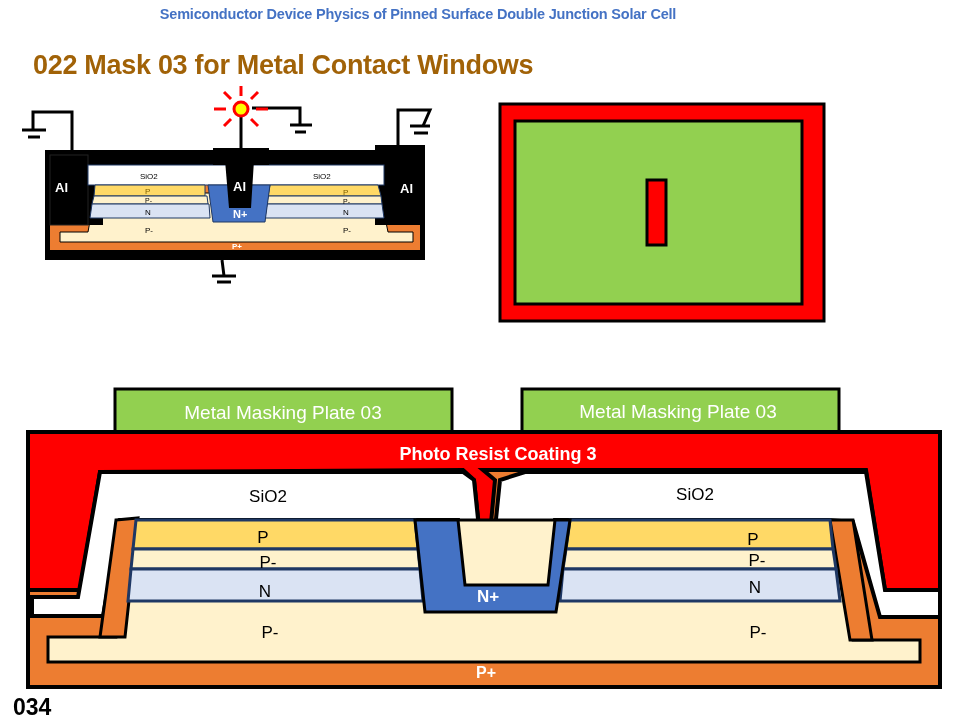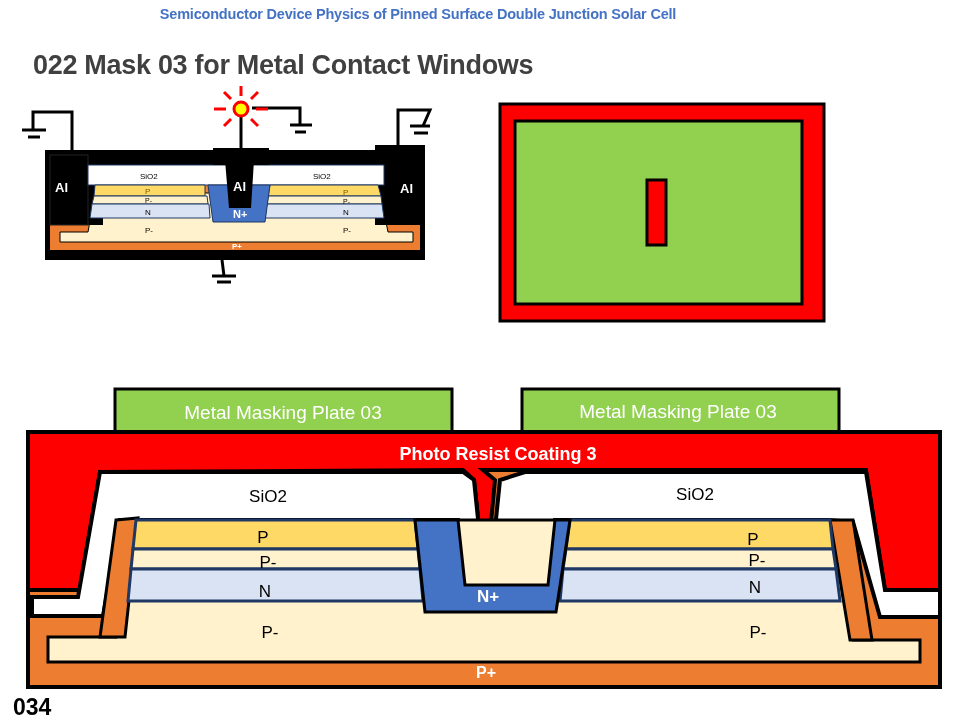--- a/index.html
+++ b/index.html
@@ -1,18 +1,18 @@
 <!DOCTYPE html>
 <html><head>
 <meta charset="utf-8">
 <style>
   html, body { margin:0; padding:0; background:#ffffff; }
   body { width:960px; height:720px; position:relative; overflow:hidden; font-family:"Liberation Sans", sans-serif; }
   .header { position:absolute; top:6px; left:0; width:836px; text-align:center; color:#4472c4; font-size:14.5px; font-weight:bold; letter-spacing:-0.2px; }
-  .title { position:absolute; top:50px; left:33px; color:#404040; font-size:27px; font-weight:bold; letter-spacing:-0.3px; }
+  .title { position:absolute; top:50px; left:33px; color:#a16207; font-size:27px; font-weight:bold; letter-spacing:-0.3px; }
   .page-num { position:absolute; top:694px; left:13px; color:#000; font-size:23px; font-weight:bold; }
   svg { position:absolute; left:0; top:0; }
 </style>
 </head>
 <body>
 
 <div class="header">Semiconductor Device Physics of Pinned Surface Double Junction Solar Cell</div>
 <div class="title">022  Mask 03 for Metal Contact Windows</div>
 
 <svg width="960" height="720" viewBox="0 0 960 720">

